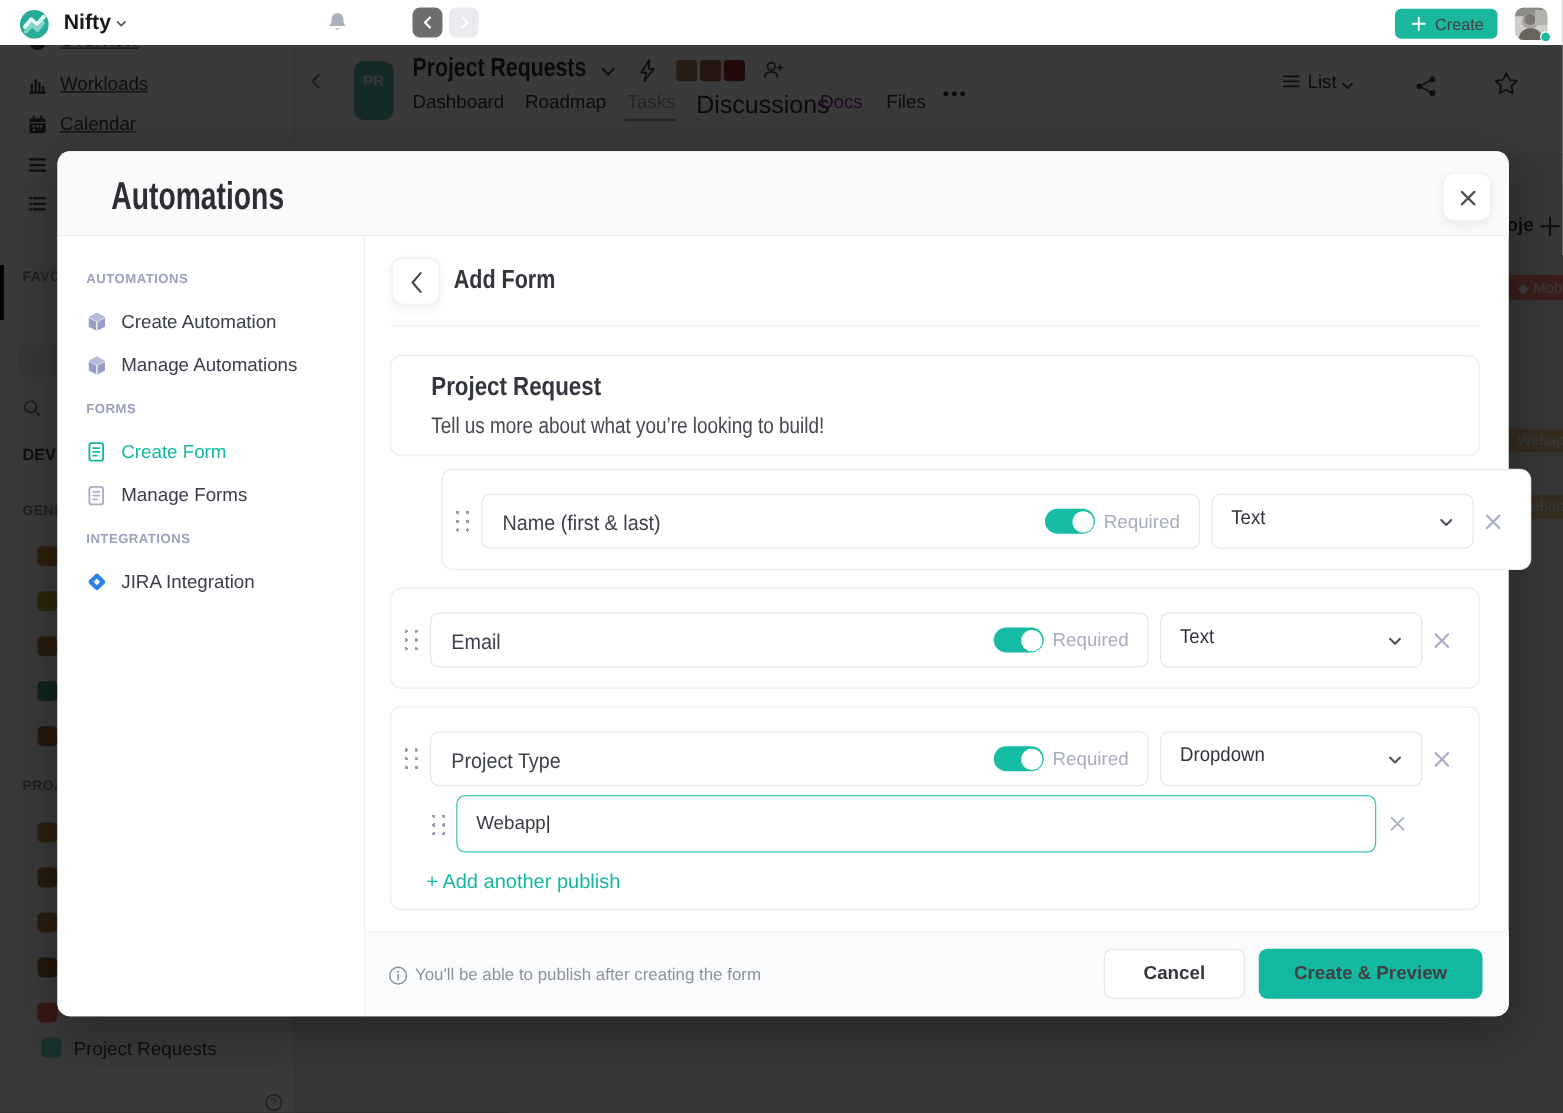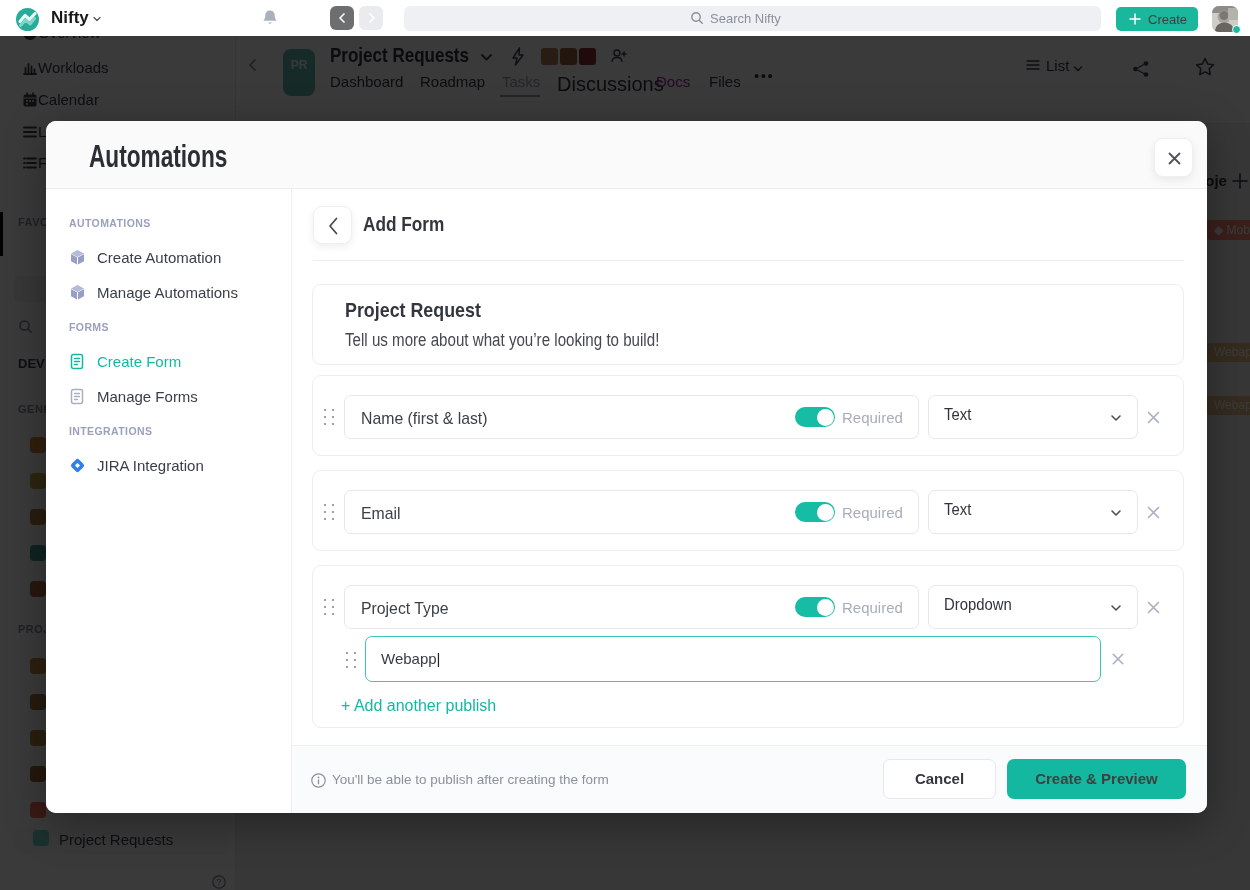--- a/index.html
+++ b/index.html
@@ -6,21 +6,21 @@
 html,body { width:1250px; height:890px; overflow:hidden; font-family:"Liberation Sans", sans-serif; background:#fff; }
 #stage { position:relative; width:1250px; height:890px; }
 
 #dim { position:absolute; left:0; top:36px; width:1250px; height:854px; background:#2a2a29; overflow:hidden; }
 #page { position:absolute; left:0; top:-36px; width:1250px; height:890px; filter:brightness(0.227) blur(0.6px); }
 #sidebar { position:absolute; left:0; top:36px; width:236px; height:854px; background:#ffffff; border-right:1px solid #e9ebee; }
 #phead { position:absolute; left:236px; top:36px; width:1014px; height:88px; background:#ffffff; border-bottom:1px solid #e6e8ec; }
 #pmain { position:absolute; left:236px; top:124px; width:1014px; height:766px; background:#f1f2f4; }
 .sitem { position:absolute; left:0; width:236px; height:32px; color:#383c46; font-size:15px; }
 .sitem .ic { position:absolute; left:22px; top:8px; width:16px; height:16px; }
-.sitem .tx { position:absolute; left:38px; top:7px; }
+.sitem .tx { position:absolute; left:48px; top:7px;text-decoration:underline; }
 .slabel { position:absolute; left:18px; font-size:11px; font-weight:bold; color:#8a8f9e; letter-spacing:0.5px; }
 .picon { position:absolute; left:30px; width:16px; height:16px; border-radius:4px; }
 
 #topbar { position:absolute; left:0; top:0; width:1250px; height:36px; background:#ffffff; z-index:50; }
 
 #modal { position:absolute; left:46px; top:121px; width:1161px; height:692px; background:#fff; border-radius:10px; box-shadow:0 10px 40px rgba(0,0,0,0.35); z-index:60; }
 #mhead { position:absolute; left:0; top:0; width:1161px; height:68px; background:#fafafa; border-bottom:1px solid #ededef; border-radius:10px 10px 0 0; }
 #mhead h1 { position:absolute; left:43px; top:18px; font-size:31px; line-height:36px; font-weight:bold; color:#2b2e35; transform:scaleX(0.73); transform-origin:left center; white-space:nowrap; }
 #mclose { position:absolute; right:14px; top:17px; width:39px; height:39px; background:#fff; border:1px solid #f0f0f2; border-radius:9px; box-shadow:0 3px 8px rgba(0,0,0,0.07); }
 #mpanel { position:absolute; left:0; top:68px; width:246px; height:624px; border-right:1px solid #edeff2; background:#fff; border-radius:0 0 0 10px; }
@@ -205,27 +205,20 @@
     <div style="position:absolute;left:330px;top:6px;width:24px;height:24px;background:#6d6e70;border-radius:6px;">
         <svg style="position:absolute;left:7px;top:6px;" width="10" height="12" viewBox="0 0 10 12">
           <path d="M7 2L3 6l4 4" fill="none" stroke="#fff" stroke-width="1.7" stroke-linecap="round" stroke-linejoin="round"></path>
         </svg>
       </div>
     <div style="position:absolute;left:359px;top:6px;width:24px;height:24px;background:#e9ebee;border-radius:6px;">
         <svg style="position:absolute;left:8px;top:6px;" width="10" height="12" viewBox="0 0 10 12">
           <path d="M3 2l4 4-4 4" fill="none" stroke="#fff" stroke-width="1.7" stroke-linecap="round" stroke-linejoin="round"></path>
         </svg>
       </div>
-    <div style="position:absolute;left:404px;top:6px;width:697px;height:25px;background:#eef0f4;border-radius:6px;">
-      <svg style="position:absolute;left:286px;top:5px;" width="14" height="14" viewBox="0 0 14 14">
-          <circle cx="6" cy="6" r="4.2" fill="none" stroke="#8a8f9a" stroke-width="1.4"></circle>
-          <path d="M9.2 9.2l3 3" stroke="#8a8f9a" stroke-width="1.4" stroke-linecap="round"></path>
-        </svg>
-      <div style="position:absolute;left:306px;top:5px;font-size:13px;color:#8a8f9a;">Search Nifty</div>
-    </div>
     <div style="position:absolute;left:1116px;top:7px;width:82px;height:24px;background:#19b79b;border-radius:5px;">
       <svg style="position:absolute;left:13px;top:6px;" width="12" height="12" viewBox="0 0 12 12">
           <path d="M6 1v10M1 6h10" stroke="#fff" stroke-width="1.5" stroke-linecap="round"></path>
         </svg>
       <div style="position:absolute;left:32px;top:5px;font-size:13px;color:#404040;">Create</div>
     </div>
     <div style="position:absolute;left:1212px;top:6px;width:26px;height:26px;border-radius:7px;background:#c9c7c2;overflow:hidden;"><svg width="26" height="26" viewBox="0 0 26 26">
           <rect width="26" height="26" fill="#cfcdc8"></rect>
           <rect x="0" y="0" width="26" height="7" fill="#8e8c86"></rect>
           <circle cx="12" cy="11" r="6.5" fill="#a9a6a0"></circle>
@@ -293,21 +286,21 @@
           <svg style="position:absolute;left:13px;top:10px;" width="13" height="18" viewBox="0 0 13 18">
             <path d="M9.5 1.5L3 9l6.5 7.5" fill="none" stroke="#45484f" stroke-width="1.7" stroke-linecap="round" stroke-linejoin="round"></path>
           </svg>
         </div>
       <div id="addform">Add Form</div>
       <div id="mdiv"></div>
       <div class="card" id="infocard" style="top:95px;height:81px;">
         <h2>Project Request</h2>
         <p>Tell us more about what you’re looking to build!</p>
       </div>
-      <div class="card row" id="row1" style="top:186px;height:81px;">
+      <div class="card row" id="row1" style="top:186px;height:81px;margin-left:41px;">
         <div class="handle dots"></div>
         <div class="fieldbox">
             <div class="lab">Name (first &amp; last)</div>
           </div>
         <div class="toggle">
             <div class="knob"></div>
           </div>
           <div class="req">Required</div>
         <div class="typebox">
             <div class="lab">Text</div>

